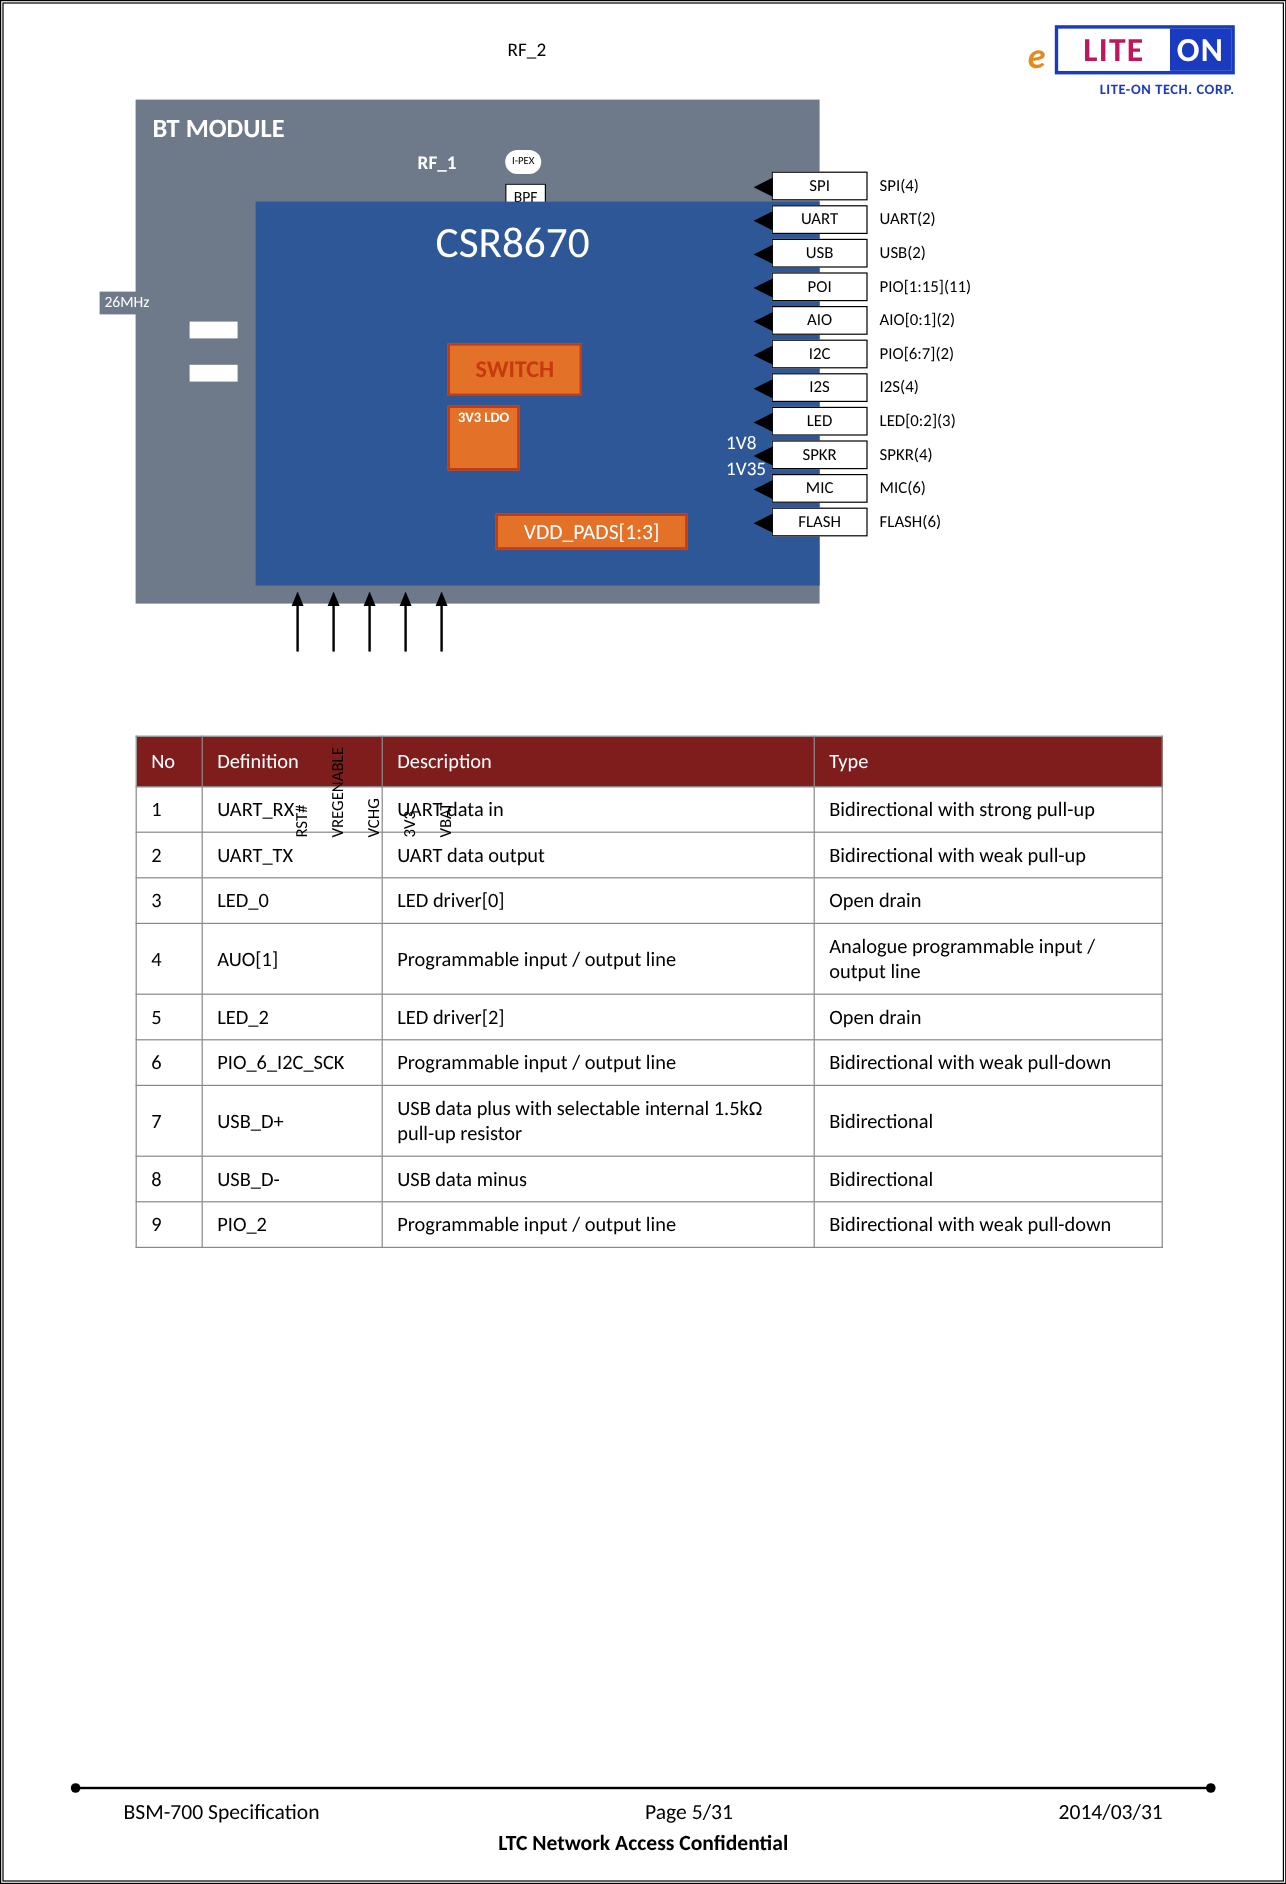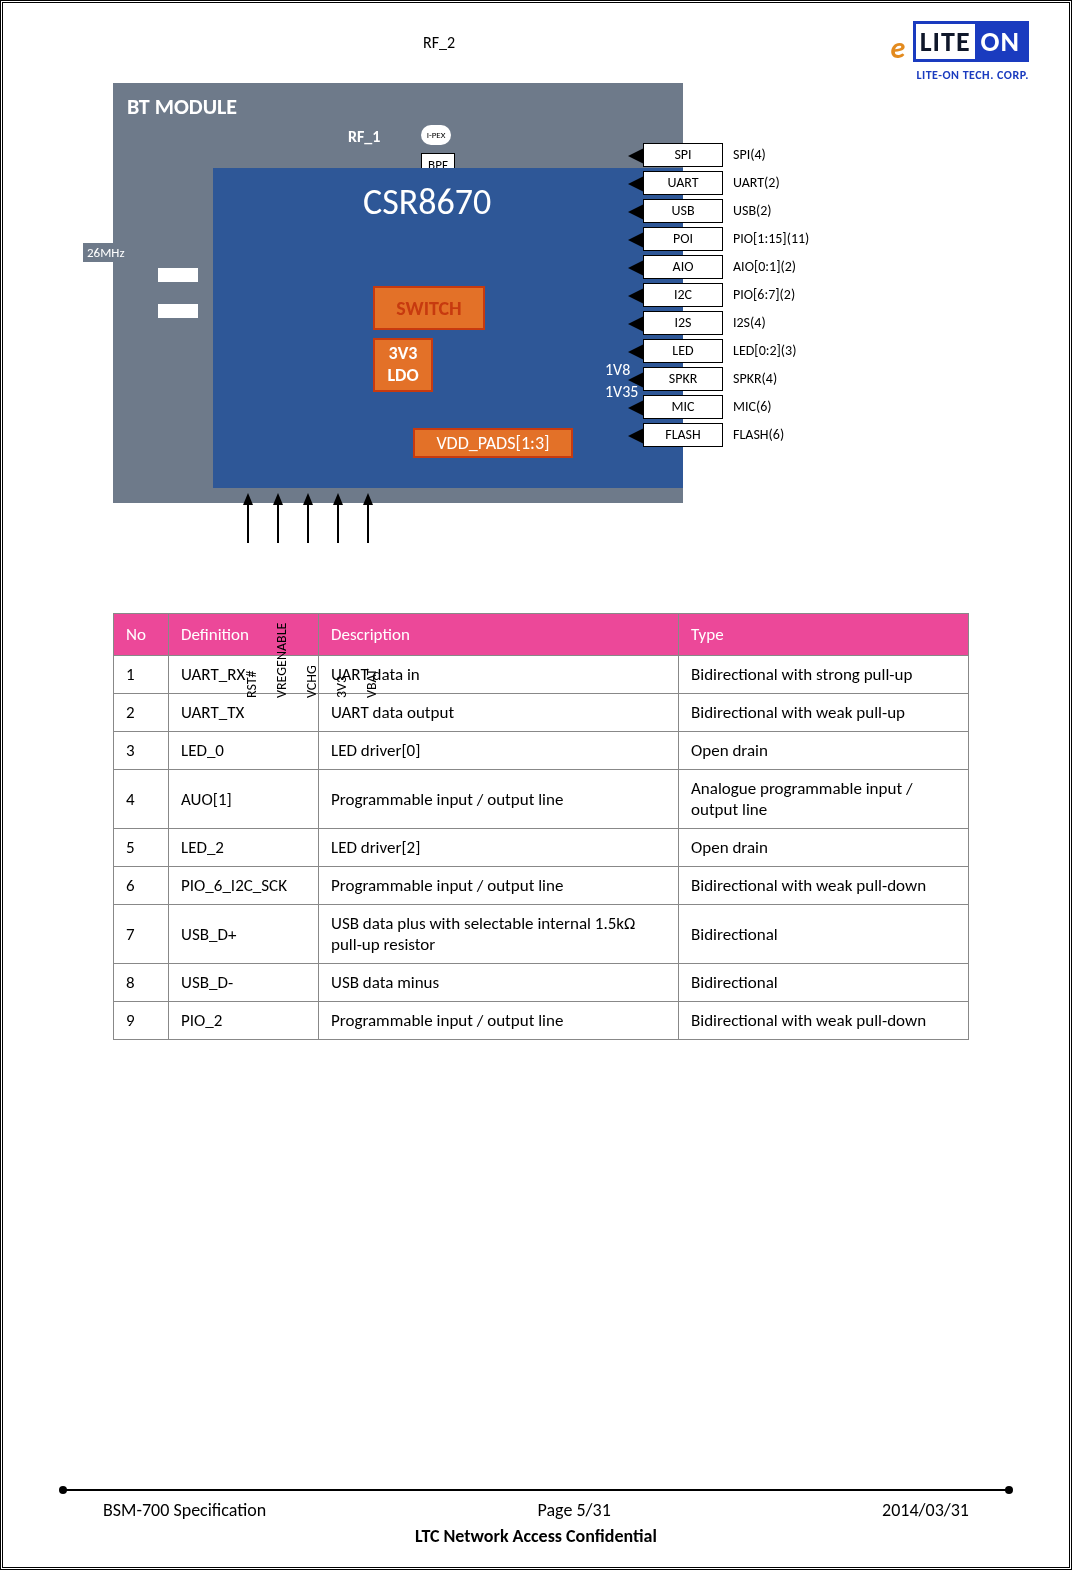--- a/index.html
+++ b/index.html
@@ -17,21 +17,21 @@
     top: 18px; right: 40px;
     text-align: right;
   }
   .logo-main {
     display: inline-block;
     border: 3px solid #1a3bbf;
     font-weight: bold;
     font-size: 28px;
     letter-spacing: 1px;
   }
-  .logo-lite { color: #0f172a; background: #fff; padding: 0 4px; margin-top: 18px; }
+  .logo-lite { color: #be185d; background: #fff; padding: 0 21px; margin-top: 18px; }
   .logo-on   { color: #fff;    background: #1a3bbf; padding: 0 6px; }
   .logo-e {
     font-style: italic;
     font-weight: bold;
     font-size: 30px;
     color: #e38b1f;
     margin-right: 4px;
     vertical-align: middle;
   }
   .logo-sub {
@@ -71,21 +71,21 @@
     color: #fff; font-size: 36px;
   }
   .blk {
     position: absolute;
     background: #e37128;
     border: 2px solid #c73a0f;
     text-align: center;
     font-weight: bold;
   }
   .switch   { left:160px; top:118px; width:112px; height:44px; color:#c73a0f; font-size:20px; line-height:40px; }
-  .ldo      { left:160px; top:170px; width:60px;  height:54px; color:#fff;    font-size:18px; padding-top:2px; }
+  .ldo      { left:160px; top:170px; width:60px;  height:54px; color:#fff;    font-size:12px; padding-top:2px; }
   .vddpads  { left:200px; top:260px; width:160px; height:30px; color:#fff;    font-size:18px; line-height:26px; font-weight:normal; }
   .lbl { position:absolute; color:#fff; font-size:16px; }
   .lbl.black { color:#000; }
   .rf1 { left:235px; top:44px; font-weight:bold; }
   .rf2 { left:320px; top:-10px; color:#000; }
   .ipex{ left:308px; top:42px; width:30px; height:20px; border-radius:10px; background:#fff; color:#000; font-size:9px; text-align:center; line-height:20px; }
   .bpf { left:308px; top:70px; width:34px; height:22px; background:#fff; color:#000; font-size:13px; text-align:center; line-height:22px; border:1px solid #000; }
   .vbat-in { left:130px; top:195px; }
   .vchg-in { left:130px; top:250px; }
   .v1v8    { left:134px; top:310px; }
@@ -123,21 +123,21 @@
   .pin-line { position:absolute; width:2px; background:#000; }
 
   
   .pin-table {
     width: 100%;
     border-collapse: collapse;
     font-size: 17px;
     margin-top: 10px;
   }
   .pin-table th {
-    background: #ec4899;
+    background: #7f1d1d;
     color: #fff;
     font-weight: normal;
     text-align: left;
     padding: 10px 12px;
     border: 1px solid #888;
   }
   .pin-table td {
     border: 1px solid #888;
     padding: 8px 12px;
     vertical-align: middle;

